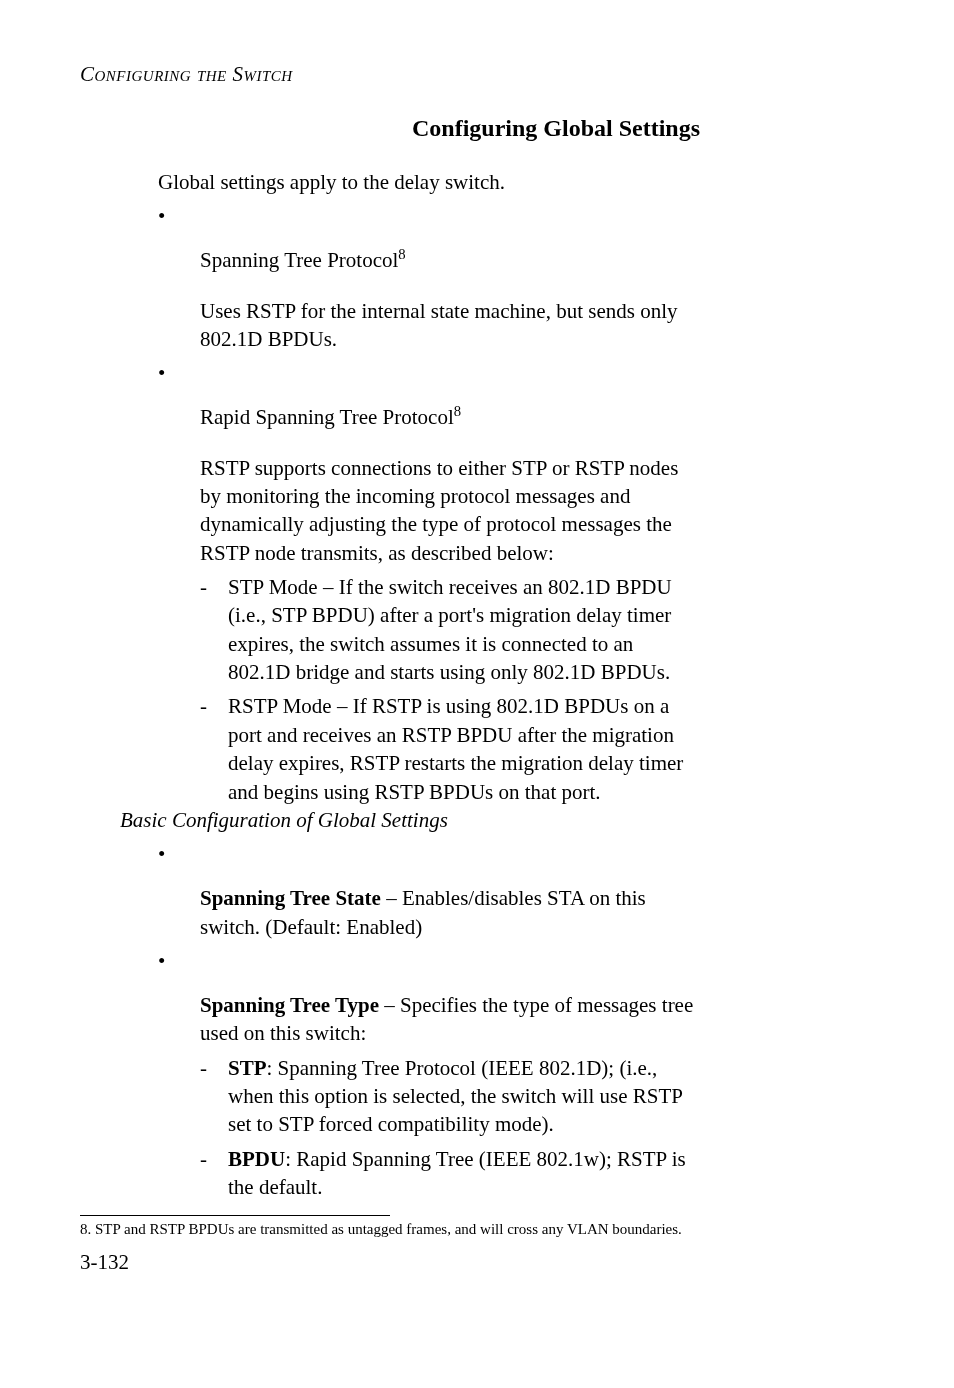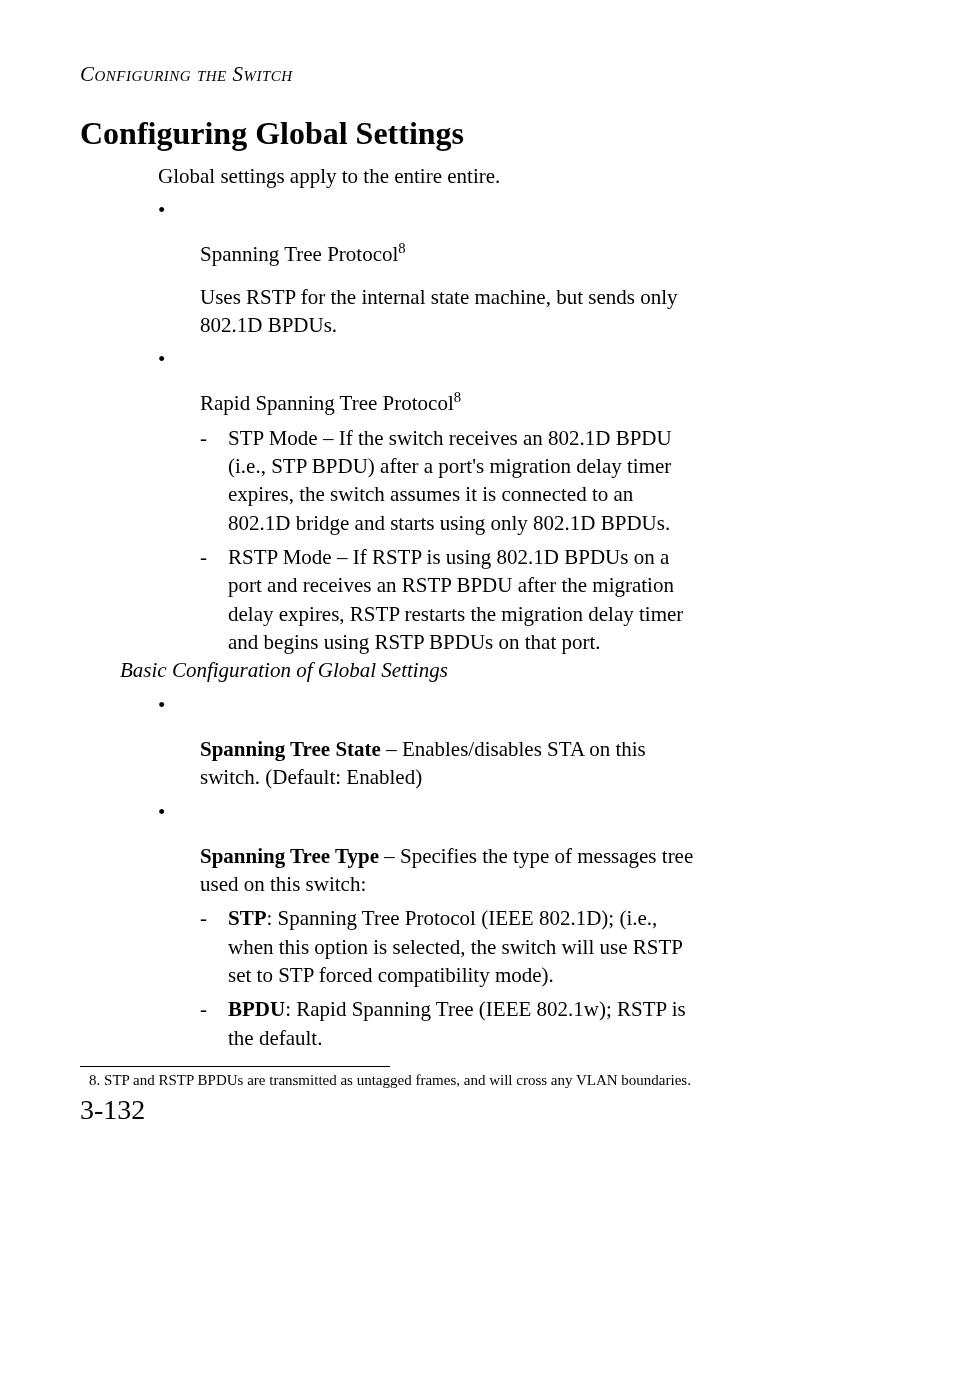--- a/index.html
+++ b/index.html
@@ -19,23 +19,24 @@
   }
   .running-head {
     font-variant: small-caps;
     font-style: italic;
     font-size: 21px;
     letter-spacing: 0.5px;
     margin-bottom: 28px;
   }
   .h2 {
     font-weight: bold;
-    font-size: 32px;
+    font-size: 24px;
     margin-top: 18px;
-    margin-bottom: 10px;
+    margin-bottom: 26px;
+    text-align: right;
   }
   .h3 {
     font-weight: bold;
     font-size: 23px;
     margin-top: 20px;
     margin-bottom: 10px;
     margin-left: 40px;
   }
   .body {
     font-size: 21px;
@@ -47,21 +48,21 @@
     margin-left: 78px;
     margin-top: 6px;
   }
   .bullet-mark {
     width: 42px;
     flex: 0 0 42px;
   }
   .bullet-text { flex: 1; margin-top: 44px; }
   .sub-indent {
     margin-left: 120px;
-    margin-top: 14px;
+    margin-top: 22px;
   }
   .dash-row {
     display: flex;
     margin-left: 120px;
     margin-top: 6px;
   }
   .dash-mark {
     width: 28px;
     flex: 0 0 28px;
   }
@@ -71,52 +72,52 @@
   sup { font-size: 0.7em; vertical-align: super; line-height: 0; }
   .footnote-rule {
     border: none;
     border-top: 1px solid #000;
     width: 310px;
     margin: 14px 0 4px 0;
   }
   .footnote {
     font-size: 15px;
     line-height: 1.3;
-    text-align: center;
   }
   .page-num {
-    font-size: 28px;
-    margin-top: 4px;
+    font-size: 21px;
+    margin-top: 10px;
   }
 </style>
 </head>
 <body>
 
 <div class="page">
 
   <div class="running-head">Configuring the Switch</div>
 
   <div class="h2">Configuring Global Settings</div>
-  <div class="body indent1">Global settings apply to the entire entire.</div>
+  <div class="body indent1">Global settings apply to the delay switch.</div>
 
 
   <div class="body bullet-row">
     <div class="bullet-mark">•</div>
     <div class="bullet-text">
       <span>Spanning Tree Protocol</span><sup>8</sup>
     </div>
   </div>
   <div class="body sub-indent">Uses RSTP for the internal state machine, but sends only 802.1D BPDUs.</div>
 
   <div class="body bullet-row">
     <div class="bullet-mark">•</div>
     <div class="bullet-text">
       <span>Rapid Spanning Tree Protocol</span><sup>8</sup>
     </div>
   </div>
+  <div class="body sub-indent">RSTP supports connections to either STP or RSTP nodes by monitoring the incoming protocol messages and dynamically adjusting the type of protocol messages the RSTP node transmits, as described below:</div>
 
   <div class="body dash-row">
     <div class="dash-mark">-</div>
     <div class="dash-text">STP Mode – If the switch receives an 802.1D BPDU (i.e., STP BPDU) after a port's migration delay timer expires, the switch assumes it is connected to an 802.1D bridge and starts using only 802.1D BPDUs.</div>
   </div>
   <div class="body dash-row">
     <div class="dash-mark">-</div>
     <div class="dash-text">RSTP Mode – If RSTP is using 802.1D BPDUs on a port and receives an RSTP BPDU after the migration delay expires, RSTP restarts the migration delay timer and begins using RSTP BPDUs on that port.</div>
   </div>
 

